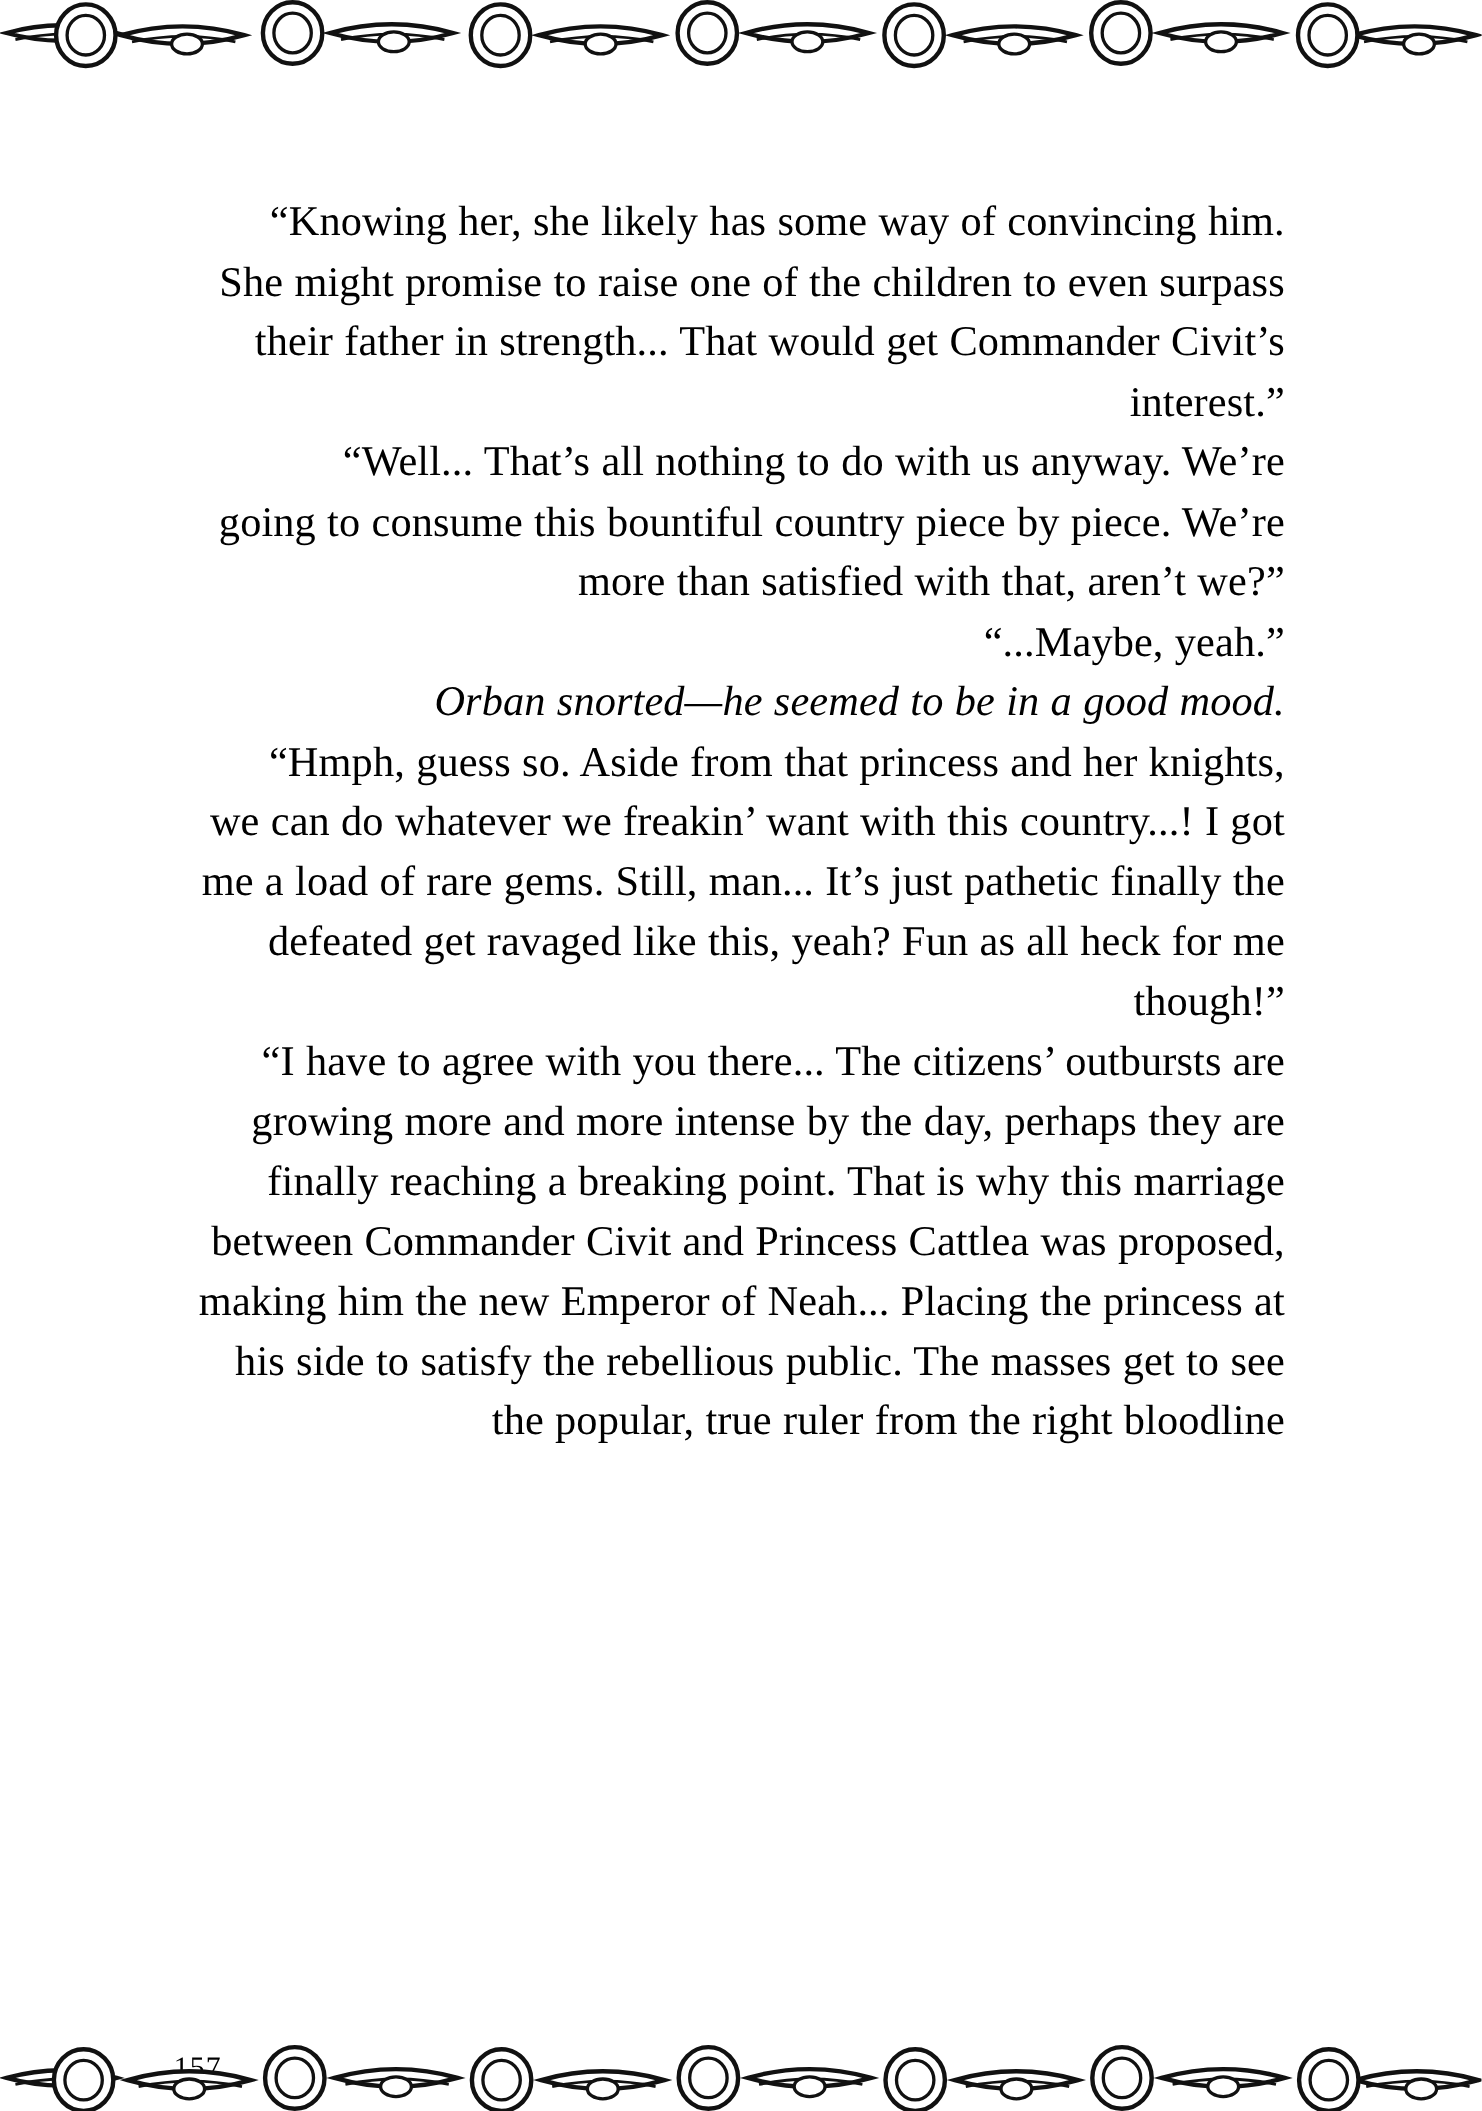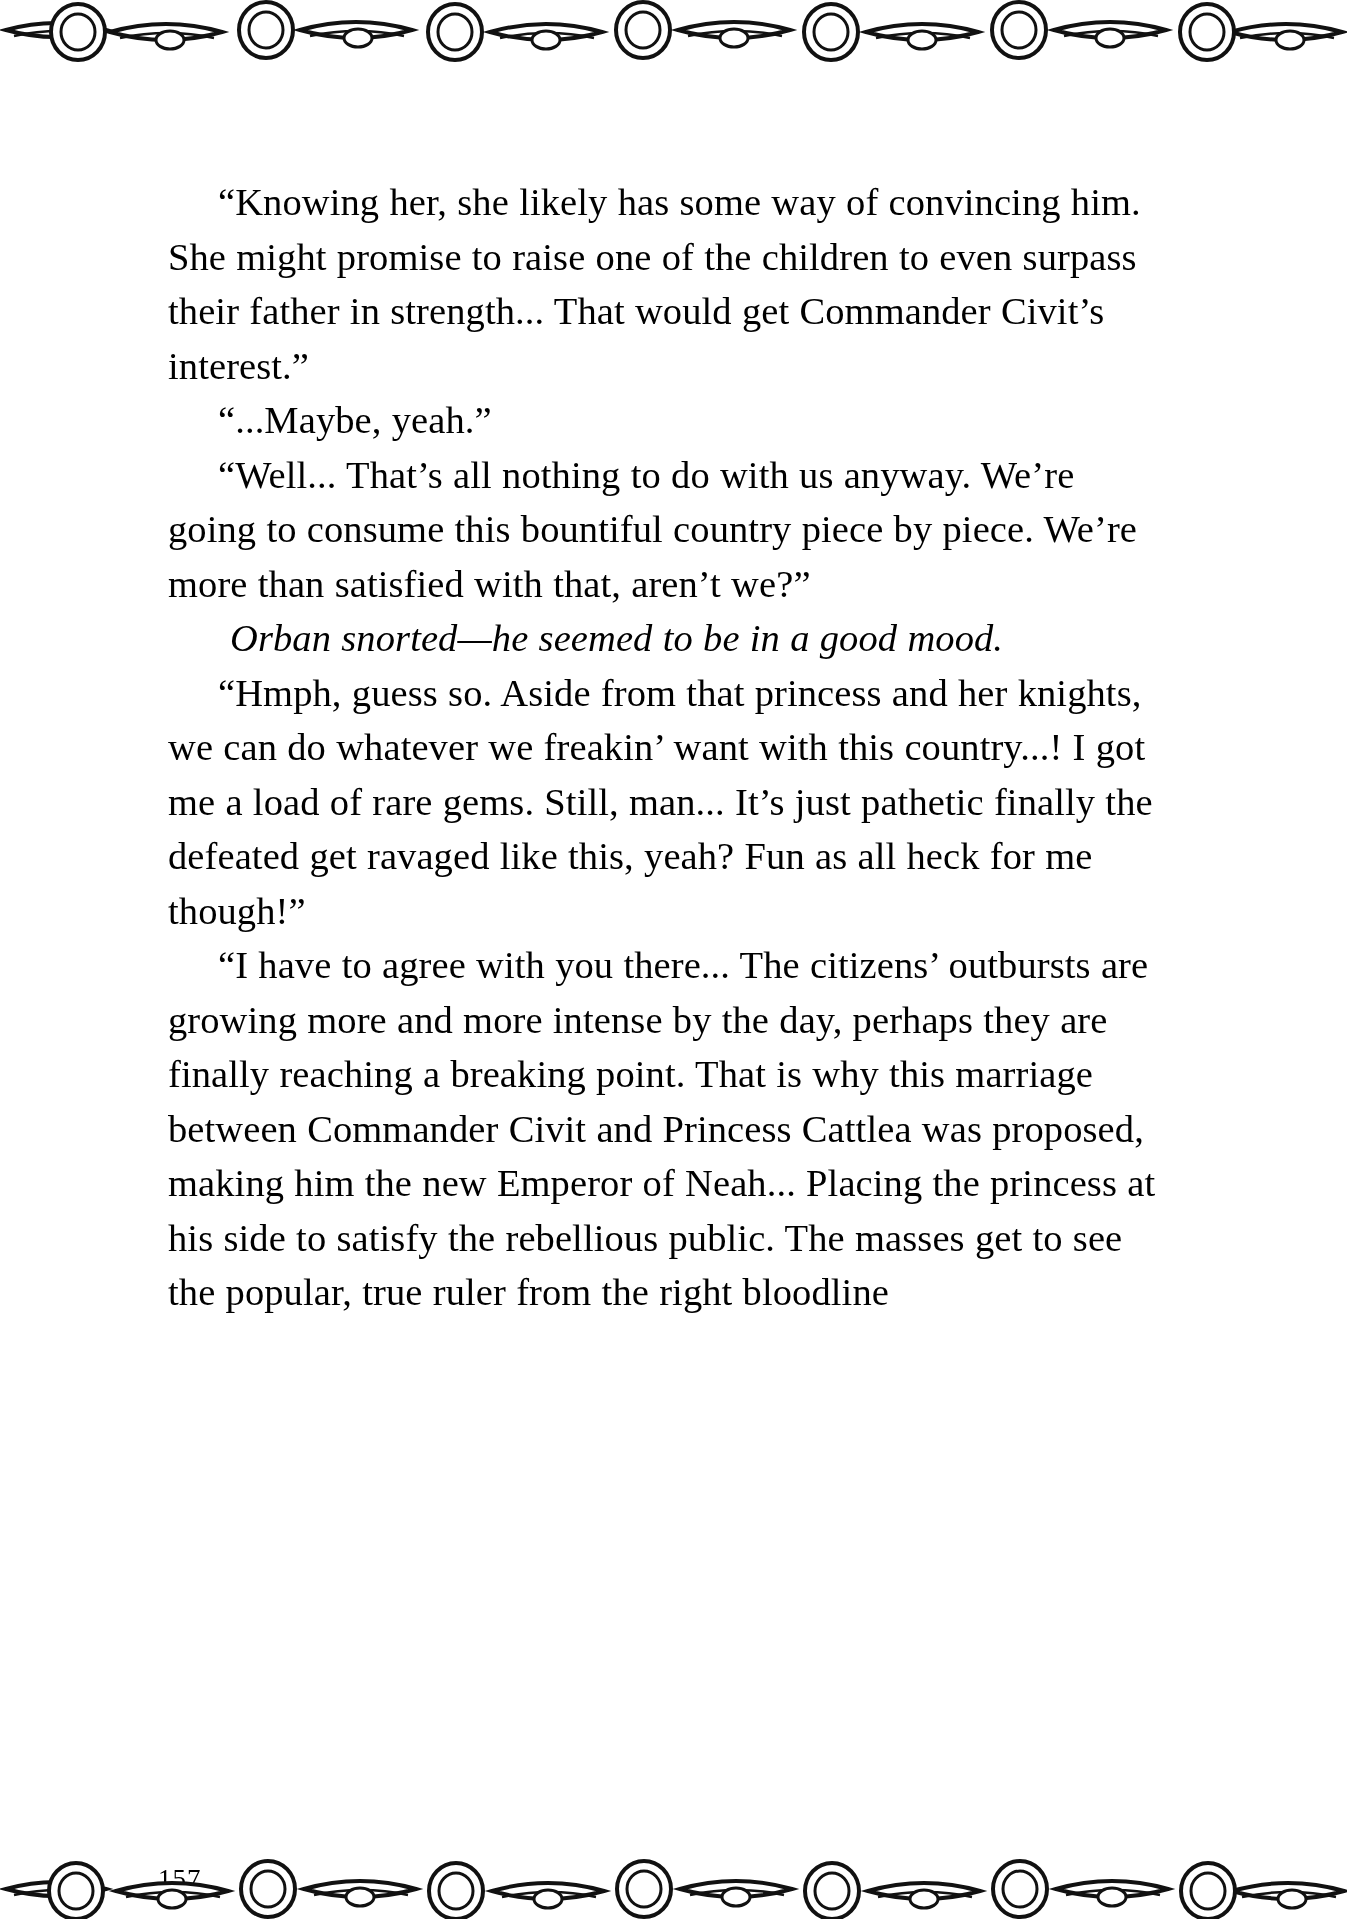--- a/index.html
+++ b/index.html
@@ -39,21 +39,21 @@
     position: absolute;
     left: 168px;
     top: 175px;
     width: 1000px;
   }
   .text-column p {
     margin: 0;
     font-size: 38.5px;
     line-height: 54.5px;
     text-indent: 50px;
-    text-align: left;
+    text-align: right;
     letter-spacing: 0.1px;
     word-spacing: 0.5px;
   }
   .text-column p.indent-wide {
     text-indent: 62px;
     font-style: italic;
   }
 
   
   .page-number {
@@ -118,22 +118,22 @@
           <ellipse cx="922" cy="40" rx="14" ry="9" fill="#fff"></ellipse>
           <ellipse cx="1110" cy="38" rx="14" ry="9" fill="#fff"></ellipse>
           <ellipse cx="1290" cy="40" rx="14" ry="9" fill="#fff"></ellipse>
         </g>
       </g>
     </svg>
   </div>
 
   <div class="text-column">
     <p>“Knowing her, she likely has some way of convincing him. She might promise to raise one of the children to even surpass their father in strength... That would get Commander Civit’s interest.”</p>
+    <p>“Well... That’s all nothing to do with us anyway. We’re going to consume this bountiful country piece by piece. We’re more than satisfied with that, aren’t we?”</p>
     <p>“...Maybe, yeah.”</p>
-    <p>“Well... That’s all nothing to do with us anyway. We’re going to consume this bountiful country piece by piece. We’re more than satisfied with that, aren’t we?”</p>
     <p class="indent-wide">Orban snorted—he seemed to be in a good mood.</p>
     <p>“Hmph, guess so. Aside from that princess and her knights, we can do whatever we freakin’ want with this country...! I got me a load of rare gems. Still, man... It’s just pathetic finally the defeated get ravaged like this, yeah? Fun as all heck for me though!”</p>
     <p>“I have to agree with you there... The citizens’ outbursts are growing more and more intense by the day, perhaps they are finally reaching a breaking point. That is why this marriage between Commander Civit and Princess Cattlea was proposed, making him the new Emperor of Neah... Placing the princess at his side to satisfy the rebellious public. The masses get to see the popular, true ruler from the right bloodline</p>
   </div>
 
   <div class="page-number">157</div>
 
   <div class="chain chain-bottom">
     <svg width="1347" height="78" viewBox="0 0 1347 78" xmlns="http://www.w3.org/2000/svg">
       <g fill="none" stroke="#111111" stroke-width="4">

